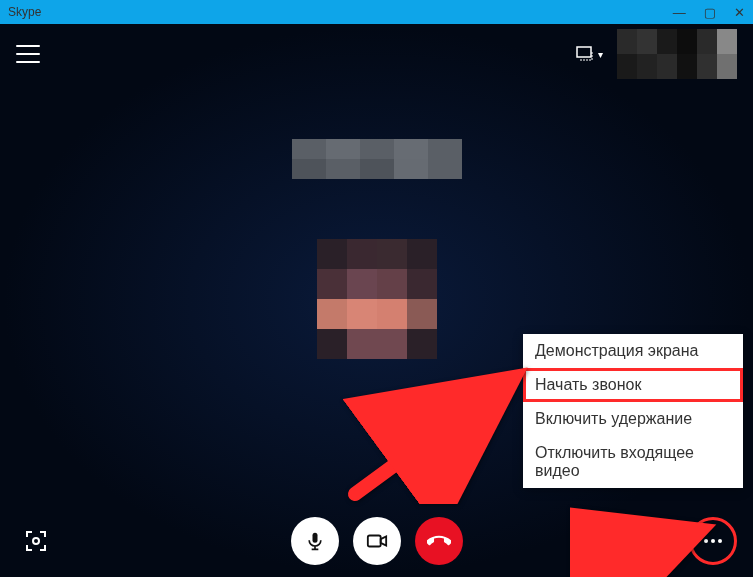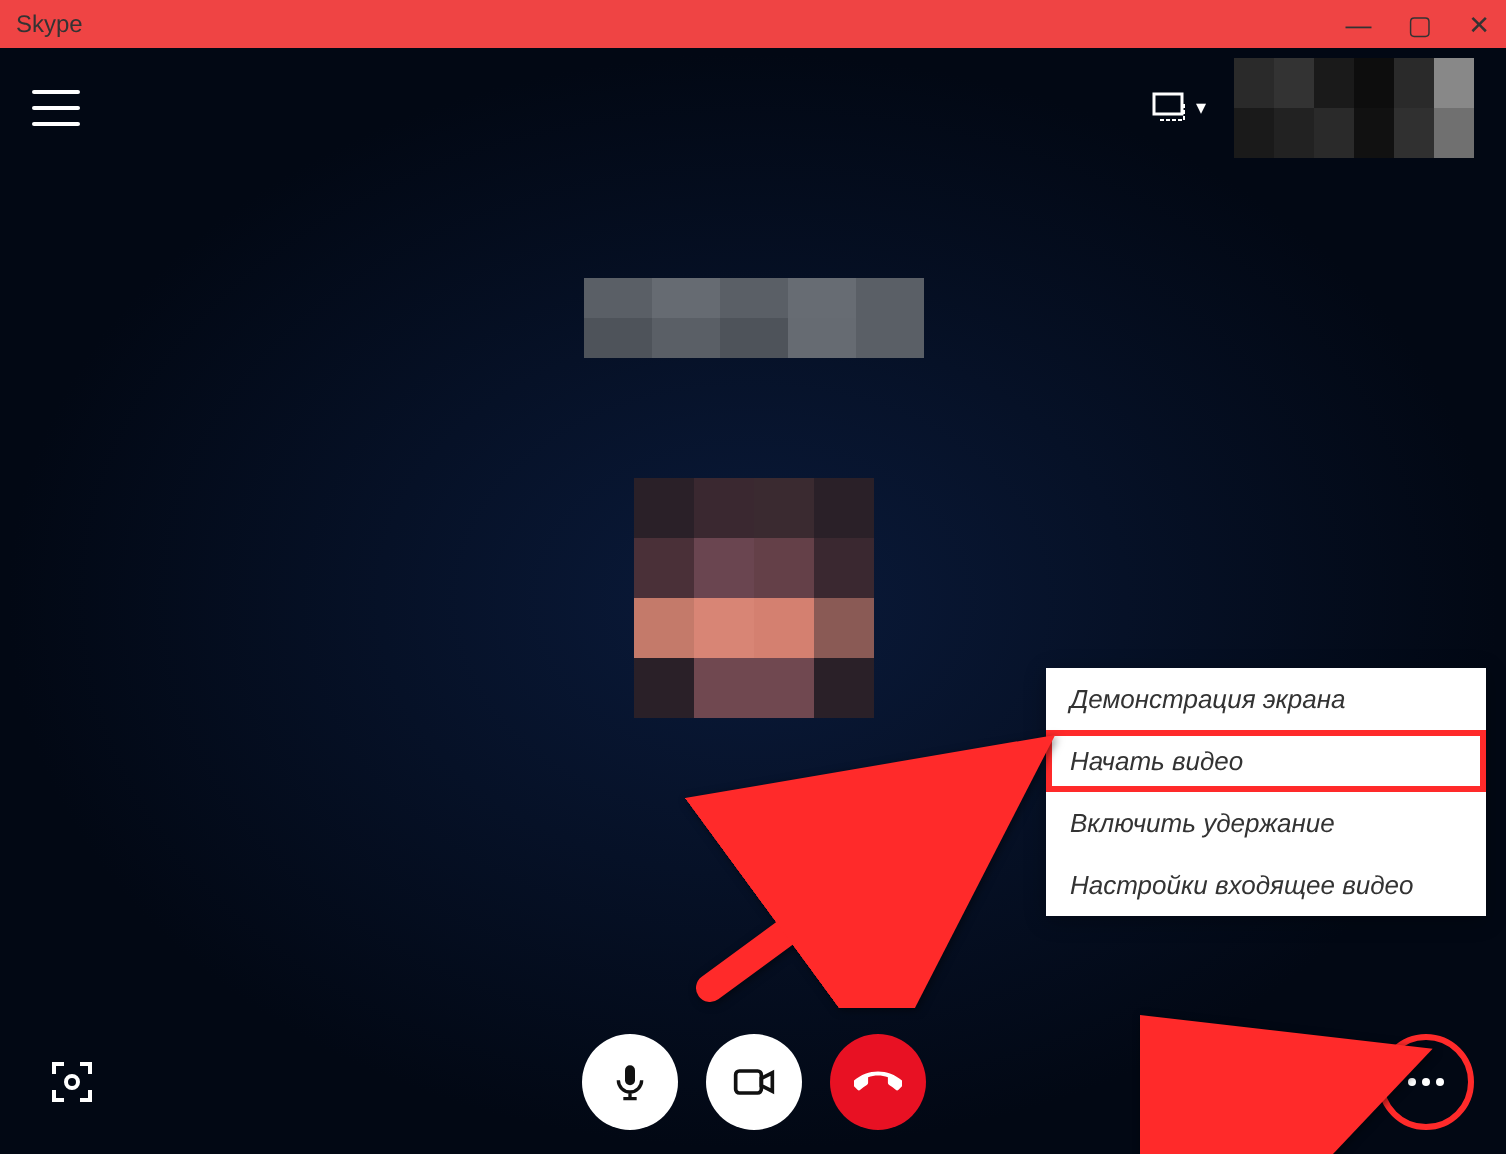--- a/index.html
+++ b/index.html
@@ -5,21 +5,21 @@
     * { margin: 0; padding: 0; box-sizing: border-box; }
     body {
       width: 753px;
       height: 577px;
       font-family: 'Segoe UI', sans-serif;
       overflow: hidden;
       position: relative;
     }
     .title-bar {
       height: 24px;
-      background: #ef4444;
+      background: #0ea5e9;
       display: flex;
       align-items: center;
       justify-content: space-between;
       padding: 0 8px;
       font-size: 12px;
       color: #333;
     }
     .title-bar-controls {
       display: flex;
       gap: 18px;
@@ -143,24 +143,23 @@
     .context-menu {
       position: absolute;
       top: 310px;
       right: 10px;
       width: 220px;
       background: #fff;
       box-shadow: 0 2px 10px rgba(0,0,0,0.3);
     }
     .context-menu-item {
       padding: 8px 12px;
-      font-size: 13px;
+      font-size: 16px;
       color: #333;
       cursor: pointer;
-      font-style: italic;
     }
     .context-menu-item.highlighted {
       outline: 3px solid #ff2a2a;
       outline-offset: -3px;
     }
     .bottom-bar {
       position: absolute;
       bottom: 12px;
       left: 0;
       right: 0;
@@ -290,23 +289,23 @@
       <div></div>
       <div></div>
     <div></div>
       <div></div>
       <div></div>
       <div></div>
   </div>
 
   <div class="context-menu">
     <div class="context-menu-item">Демонстрация экрана</div>
-    <div class="context-menu-item highlighted">Начать видео</div>
+    <div class="context-menu-item highlighted">Начать звонок</div>
     <div class="context-menu-item">Включить удержание</div>
-    <div class="context-menu-item">Настройки входящее видео</div>
+    <div class="context-menu-item">Отключить входящее видео</div>
   </div>
 
   <div class="bottom-bar">
     <div class="bottom-left">
       <div class="icon-btn">
         <svg width="24" height="24" viewBox="0 0 24 24" fill="none" stroke="#fff" stroke-width="2">
           <path d="M3 8 V3 H8 M16 3 H21 V8 M21 16 V21 H16 M8 21 H3 V16"></path>
           <circle cx="12" cy="12" r="3"></circle>
         </svg>
       </div>

